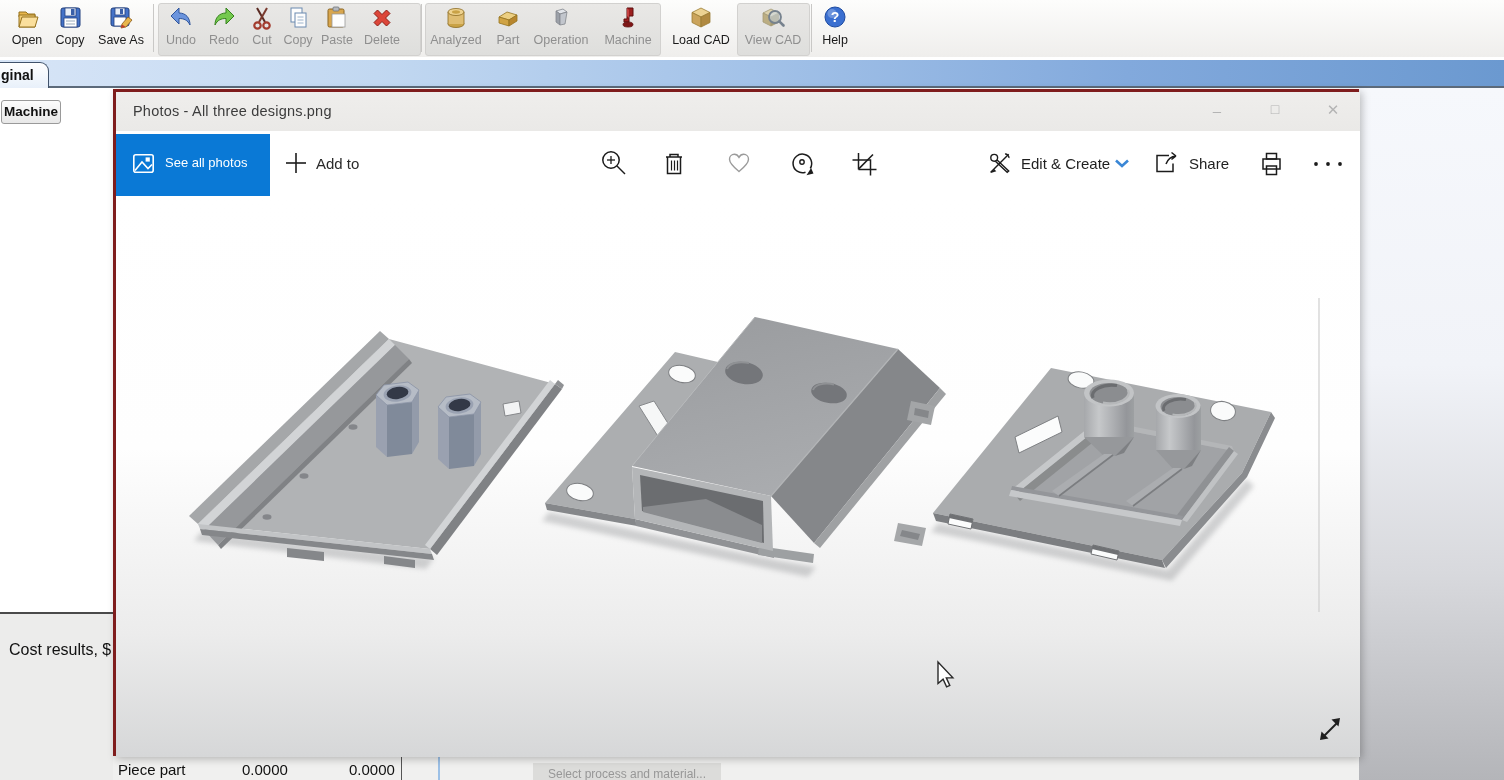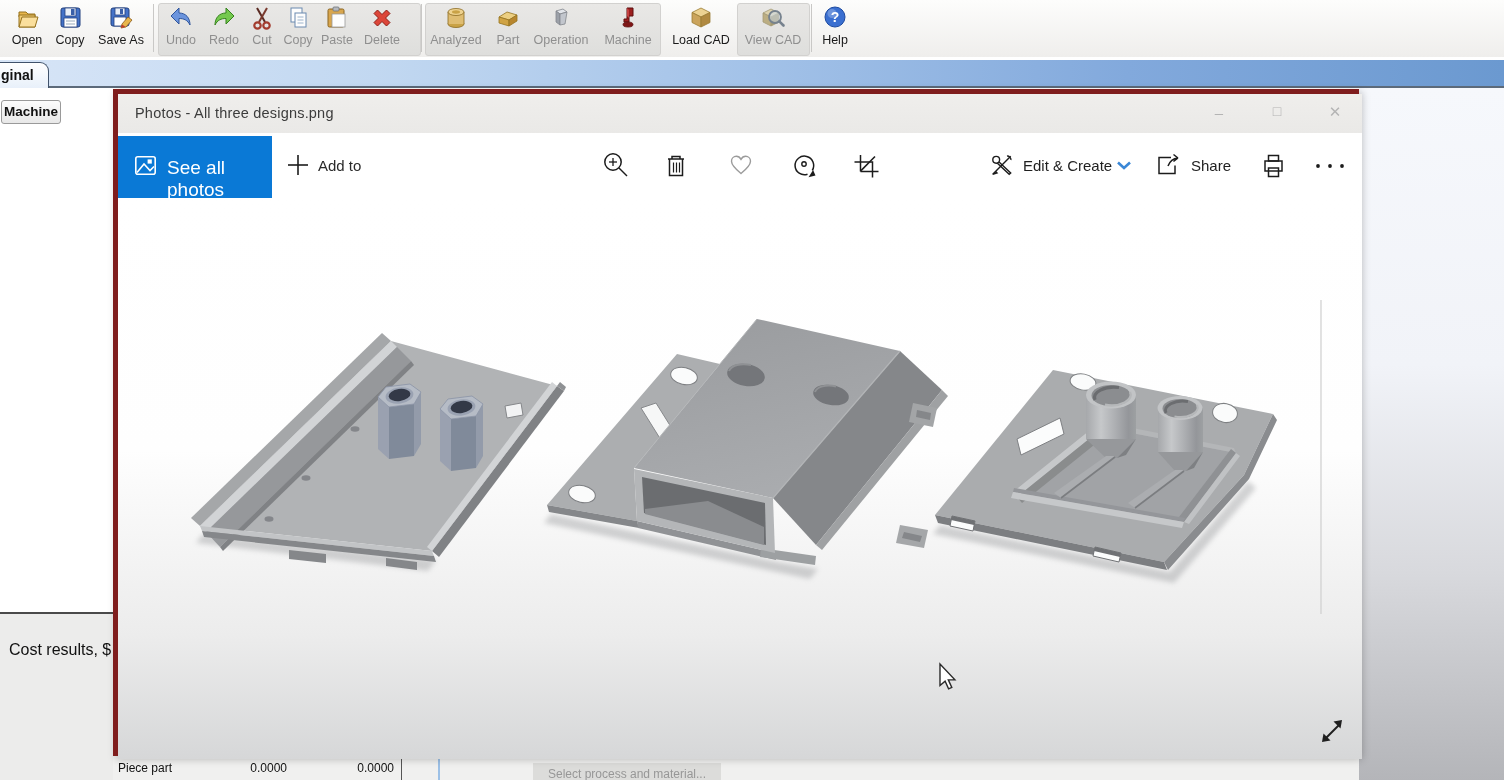--- a/index.html
+++ b/index.html
@@ -17,33 +17,33 @@
   #tabstrip{left:0;top:60px;width:1504px;height:26px;background:linear-gradient(to right,#d7e5f7 0%,#c2d8f1 25%,#a3c2e8 50%,#82a9dc 75%,#6b99d0 100%);border-bottom:2px solid #5c6a7a;}
   #tab1{left:-10px;top:62px;width:47px;height:25px;box-sizing:content-box;background:linear-gradient(#ffffff,#e8f0fa);border:1px solid #40526b;border-bottom:none;border-radius:0 9px 0 0;font-weight:bold;font-size:14px;color:#111;line-height:25px;padding-left:10px;}
   
   #leftpanel{left:0;top:88px;width:113px;height:524px;background:#fff;}
   #untitled{left:1px;top:100px;width:58px;height:22px;background:linear-gradient(#fcfcfc,#e8e8e8);border:1px solid #9a9a9a;border-radius:3px;font-weight:bold;font-size:13.5px;color:#111;text-align:center;line-height:22px;}
   #divline{left:0;top:612px;width:113px;height:2px;background:#4a4a4a;}
   #costpanel{left:0;top:614px;width:113px;height:166px;background:#ececeb;border-right:1px solid #d0d0d0;}
   #costlabel{left:9px;top:641px;font-size:16px;color:#111;}
   
   #bottomstrip{left:113px;top:756px;width:1246px;height:24px;background:#f0f0ef;}
-  .b-txt{position:absolute;top:5px;font-size:12px;color:#111;}
+  .b-txt{position:absolute;top:5px;font-size:15px;color:#111;}
   #vline1{left:288px;top:0;width:1px;height:24px;background:#555;}
   #vline2{left:325px;top:0;width:2px;height:24px;background:#9cc0e6;}
   #selproc{left:420px;top:7px;width:188px;height:23px;background:#dcdcda;color:#979797;font-size:12px;text-align:center;line-height:23px;}
   
   #rightpanel{left:1359px;top:88px;width:145px;height:692px;background:linear-gradient(#f6f8fc 0%,#f1f3f8 40%,#d8d9dd 70%,#b4b5b9 100%);}
   
-  #photowin{left:113px;top:89px;width:1246px;height:667px;background:#fff;border:5px solid #7f1d1d;box-sizing:border-box;box-shadow:3px 3px 8px rgba(0,0,0,0.25);}
+  #photowin{left:113px;top:89px;width:1246px;height:667px;background:#fff;border:3px solid #7f1d1d;box-sizing:border-box;box-shadow:3px 3px 8px rgba(0,0,0,0.25);}
   #ptitle{left:0;top:0;width:1244px;height:39px;background:linear-gradient(#efeeec,#eae9e7);}
   #ptitletext{left:17px;top:11px;font-size:14.5px;color:#3c3c3c;letter-spacing:0.2px;}
   .capbtn{position:absolute;top:0;width:46px;height:39px;color:#b4b4b4;text-align:center;}
   #ptoolbar{left:0;top:39px;width:1244px;height:65px;background:#fff;}
-  #seeall{left:0;top:3px;width:154px;height:67px;background:#0a79d6;color:#fff;font-size:19px;}
+  #seeall{left:0;top:3px;width:154px;height:67px;background:#0a79d6;color:#fff;font-size:13px;}
   #seeall span{position:absolute;left:49px;top:21px;}
   #canvas{left:0;top:104px;width:1244px;height:561px;background:linear-gradient(#ffffff 0%,#fefefe 45%,#ececec 78%,#d6d7d8 100%);}
 </style>
 </head>
 <body>
 
 <div class="abs" id="toolbar">
   <div class="tsep" style="left:153px"></div>
   <div class="tgroup" style="left:158px;width:261px"></div>
   <div class="tsep" style="left:421px"></div>

